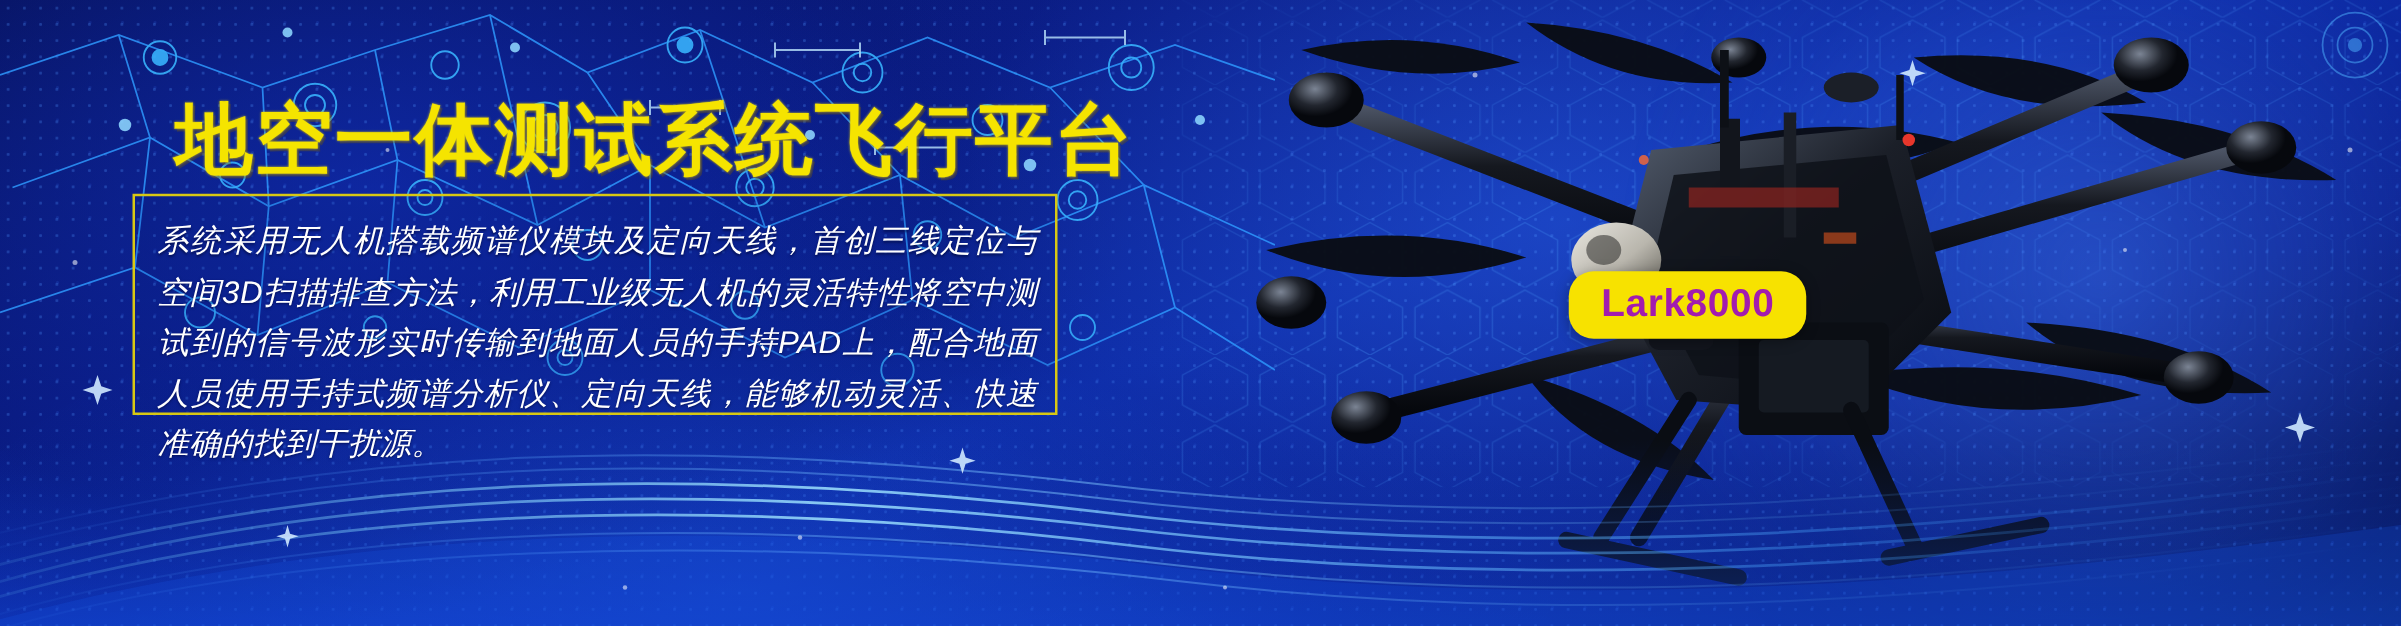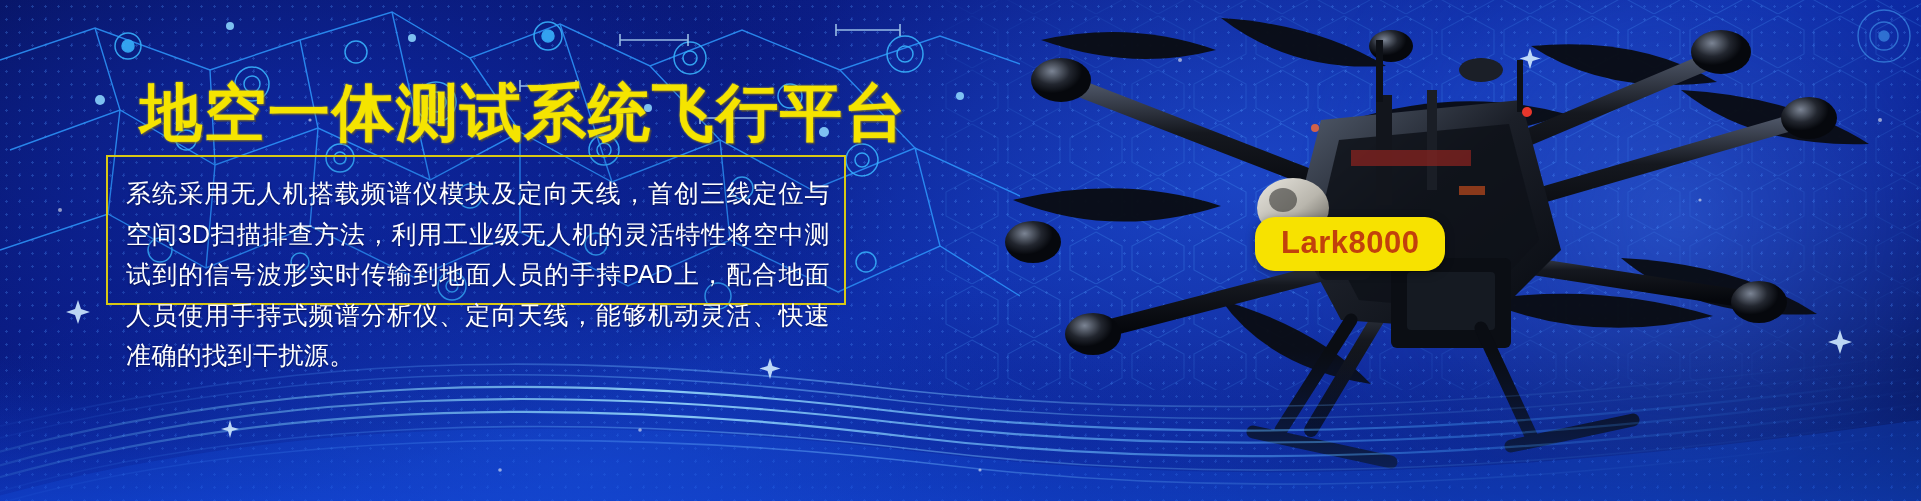--- a/index.html
+++ b/index.html
@@ -51,44 +51,45 @@
   .title{
     position:absolute;left:140px;top:78px;
     font-size:62px;line-height:70px;font-weight:bold;letter-spacing:2px;
     color:#f5e400;
     text-shadow:0 0 2px rgba(255,235,0,.9), 2px 2px 0 rgba(120,90,0,.35);
     white-space:nowrap;
   }
 
   
   .descbox{
-    position:absolute;left:106px;top:155px;width:740px;height:150px;
+    position:absolute;left:106px;top:155px;width:740px;height:177px;
     border:2px solid #d8c814;
     box-sizing:border-box;
     padding:16px 14px 15px 18px;
     background:rgba(10,26,120,0.10);
+    font-style:italic;
   }
   .descbox p{
     margin:0;
     color:#ffffff;
     font-size:25px;
     line-height:40.5px;
     letter-spacing:.4px;
     text-align:justify;
     text-justify:inter-character;
     text-shadow:0 1px 2px rgba(0,10,60,.75);
   }
 
   
   .badge{
     position:absolute;left:1255px;top:217px;
     background:#f7e200;
     border-radius:20px;
     padding:8px 26px 10px 26px;
-    color:#c2410c;
+    color:#a21caf;
     font-size:31px;font-weight:bold;letter-spacing:.5px;
     box-shadow:0 2px 10px rgba(0,0,0,.35);
     white-space:nowrap;
     text-align:right;
   }
 </style>
 </head>
 <body>
 
 <div class="banner">

